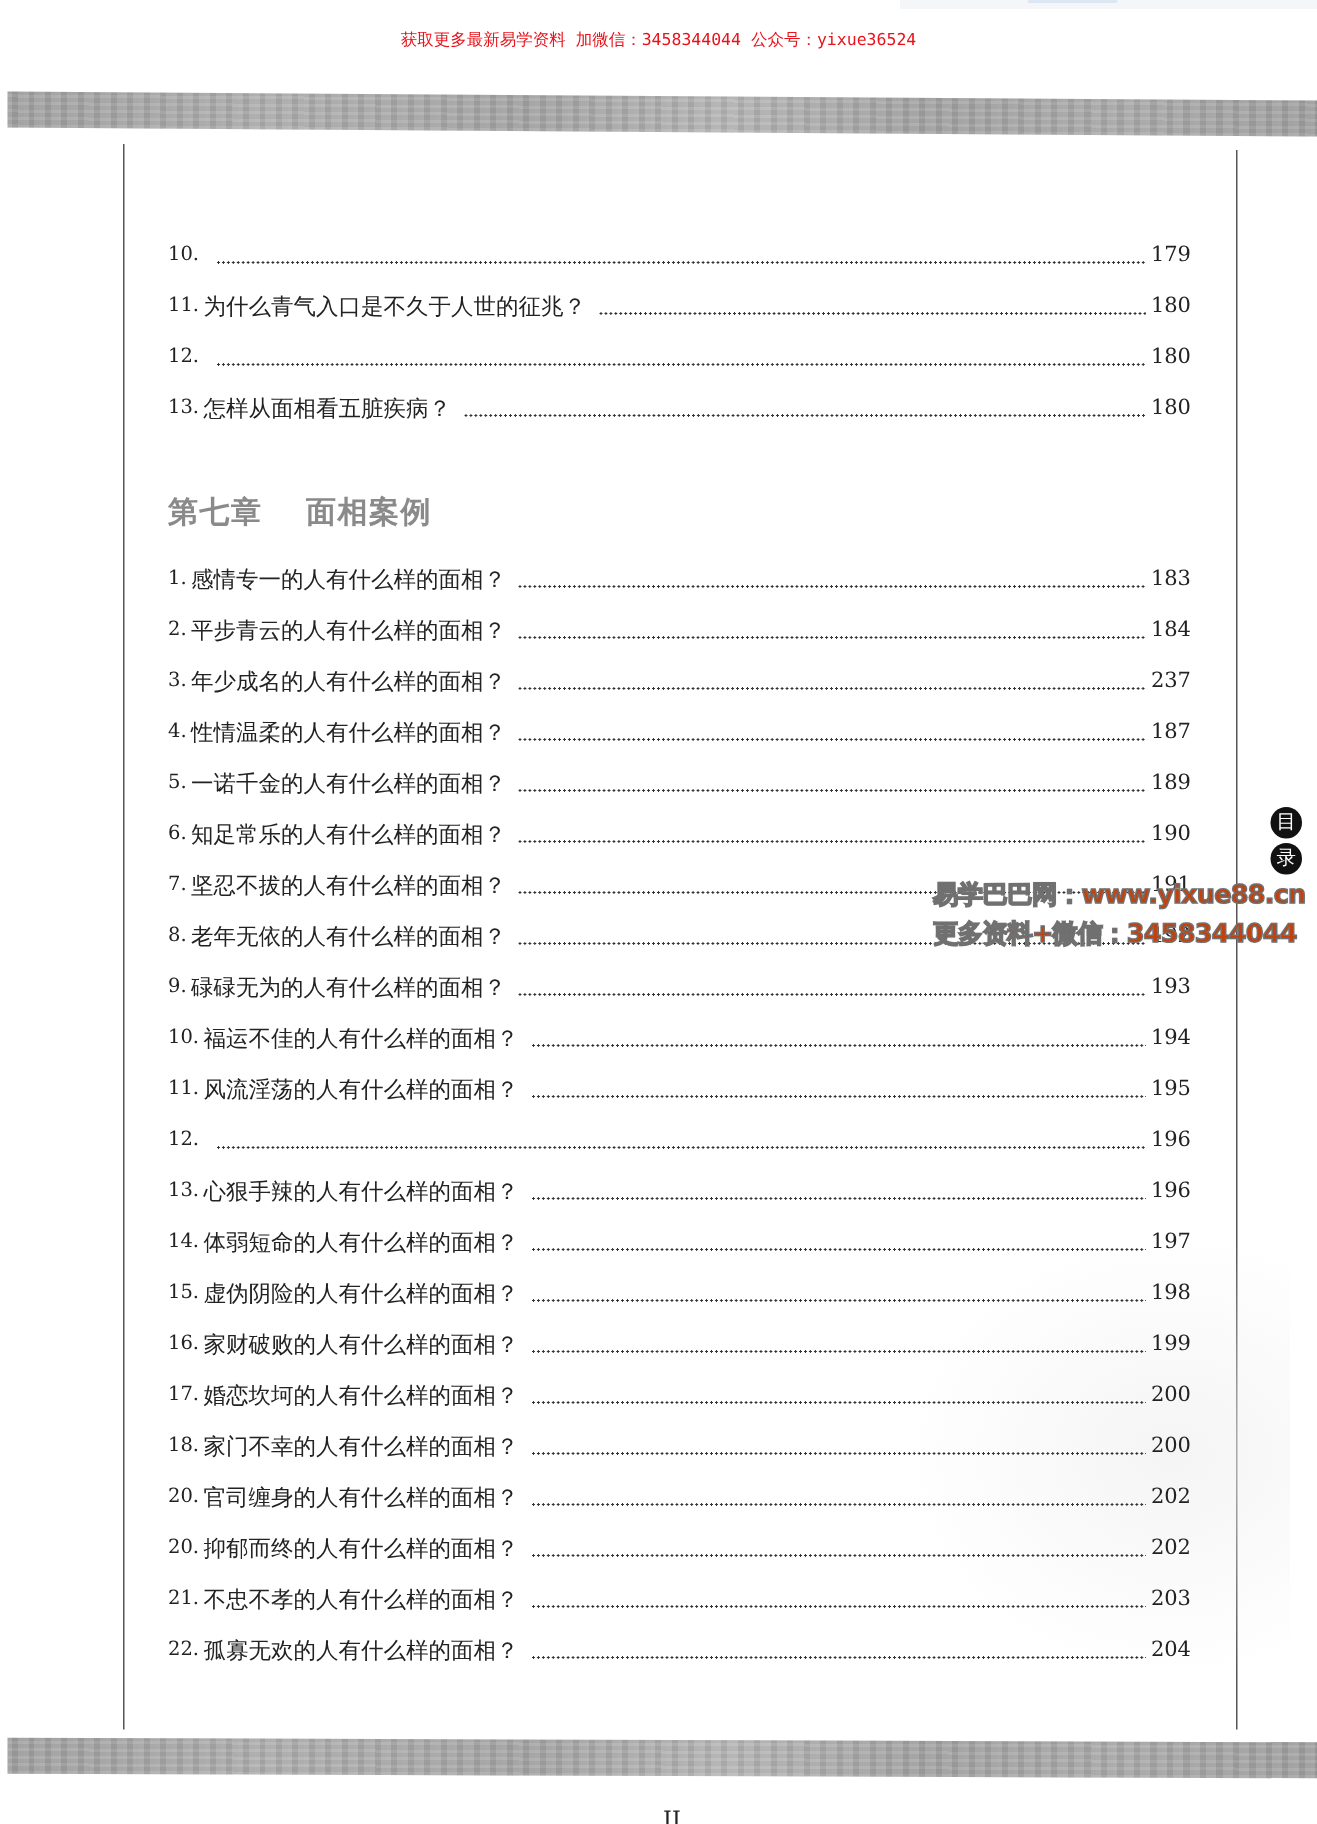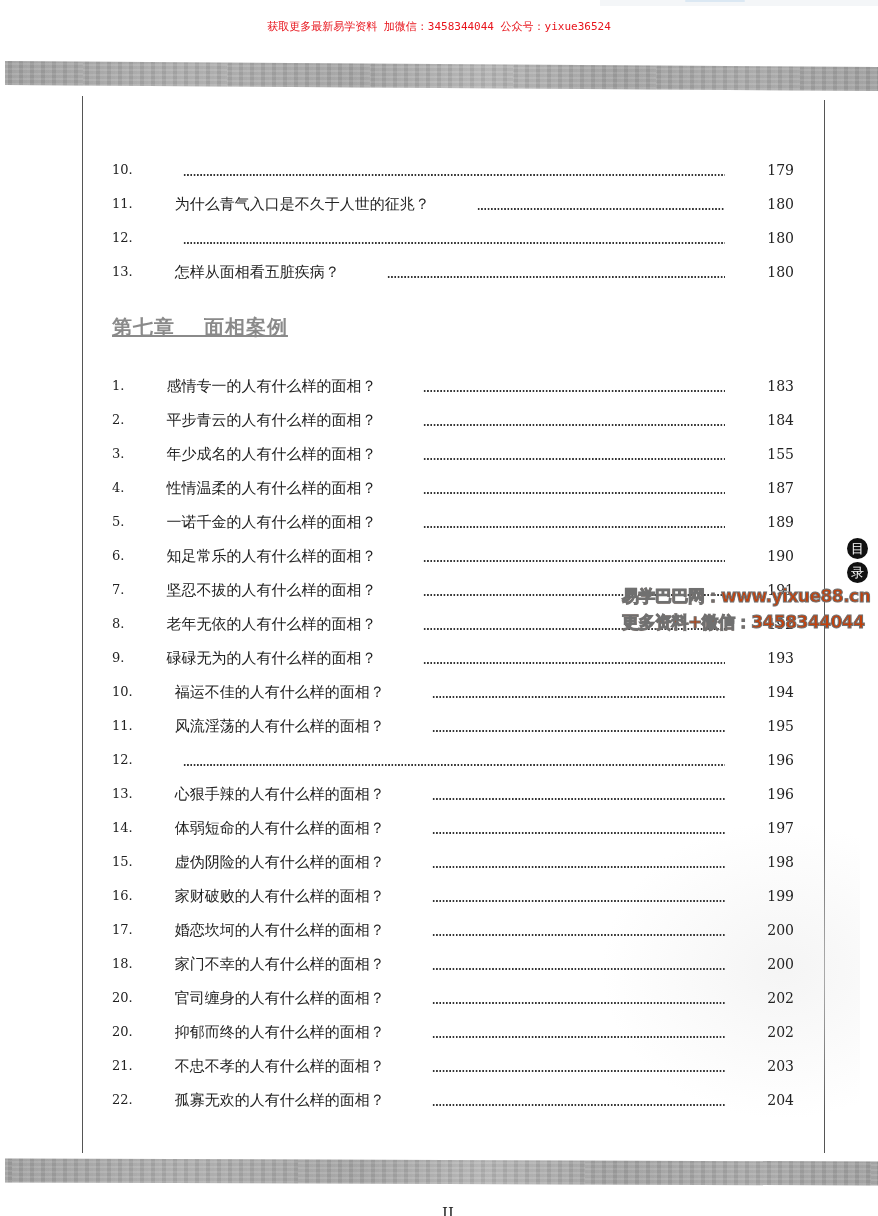--- a/index.html
+++ b/index.html
@@ -28,34 +28,34 @@
   }
   .band-top { top: 64px; transform: skewY(0.4deg); }
   .band-bottom { top: 1160px; transform: skewY(0.2deg); }
 
   .rule-left { position: absolute; left: 82px; top: 96px; width: 1px; height: 1057px; background: #555; }
   .rule-right { position: absolute; left: 824px; top: 100px; width: 1px; height: 1053px; background: #555; }
 
   .toc { position: absolute; left: 112px; top: 0; width: 682px; }
   .entry {
     position: absolute; left: 0; width: 682px; height: 26px;
-    display: flex; align-items: flex-end; font-size: 15px; line-height: 20px; color: #222; gap: 39px;
+    display: flex; align-items: flex-end; font-size: 15px; line-height: 20px; color: #222;
   }
   .entry .num { font-family: "DejaVu Serif", serif; font-size: 13px; margin-right: 3px; color: #222; }
   .entry .title { white-space: nowrap; }
   .entry .leader {
     flex: 1; margin: 0 3px 4px 8px; height: 2px;
     background-image: radial-gradient(circle, #333 0.7px, transparent 0.9px);
     background-size: 3.3px 2px; background-repeat: repeat-x; background-position: left center;
   }
   .entry .page { font-family: "DejaVu Serif", serif; font-size: 14px; color: #222; min-width: 26px; text-align: right; }
 
   .chapter-heading {
-    position: absolute; left: 0; top: 314px; font-family: "DejaVu Serif", serif;
-    font-size: 20px; font-weight: bold; color: #8a8a8a; letter-spacing: 1px; white-space: pre; text-decoration: underline;
+    position: absolute; left: 0; top: 328px; font-family: "DejaVu Serif", serif;
+    font-size: 20px; font-weight: bold; color: #8a8a8a; letter-spacing: 1px; white-space: pre;
   }
 
   .side-tab { position: absolute; left: 847px; width: 21px; height: 21px; border-radius: 50%;
     background: #111; color: #fff; font-size: 13px; line-height: 21px; text-align: center; font-family: "DejaVu Serif", serif; }
 
   .watermark {
     position: absolute; left: 622px; font-size: 17px; font-weight: bold; color: #c2410c;
     -webkit-text-stroke: 1px #707070; letter-spacing: -0.5px; white-space: nowrap;
     text-shadow: 0 0 1px #999;
   }
@@ -121,21 +121,21 @@
   <div class="entry" style="top:404px">
     <span class="num">2.</span>
     <span class="title">平步青云的人有什么样的面相？</span>
     <span class="leader"></span>
     <span class="page">184</span>
   </div>
   <div class="entry" style="top:438px">
     <span class="num">3.</span>
     <span class="title">年少成名的人有什么样的面相？</span>
     <span class="leader"></span>
-    <span class="page">155</span>
+    <span class="page">237</span>
   </div>
   <div class="entry" style="top:472px">
     <span class="num">4.</span>
     <span class="title">性情温柔的人有什么样的面相？</span>
     <span class="leader"></span>
     <span class="page">187</span>
   </div>
   <div class="entry" style="top:506px">
     <span class="num">5.</span>
     <span class="title">一诺千金的人有什么样的面相？</span>

